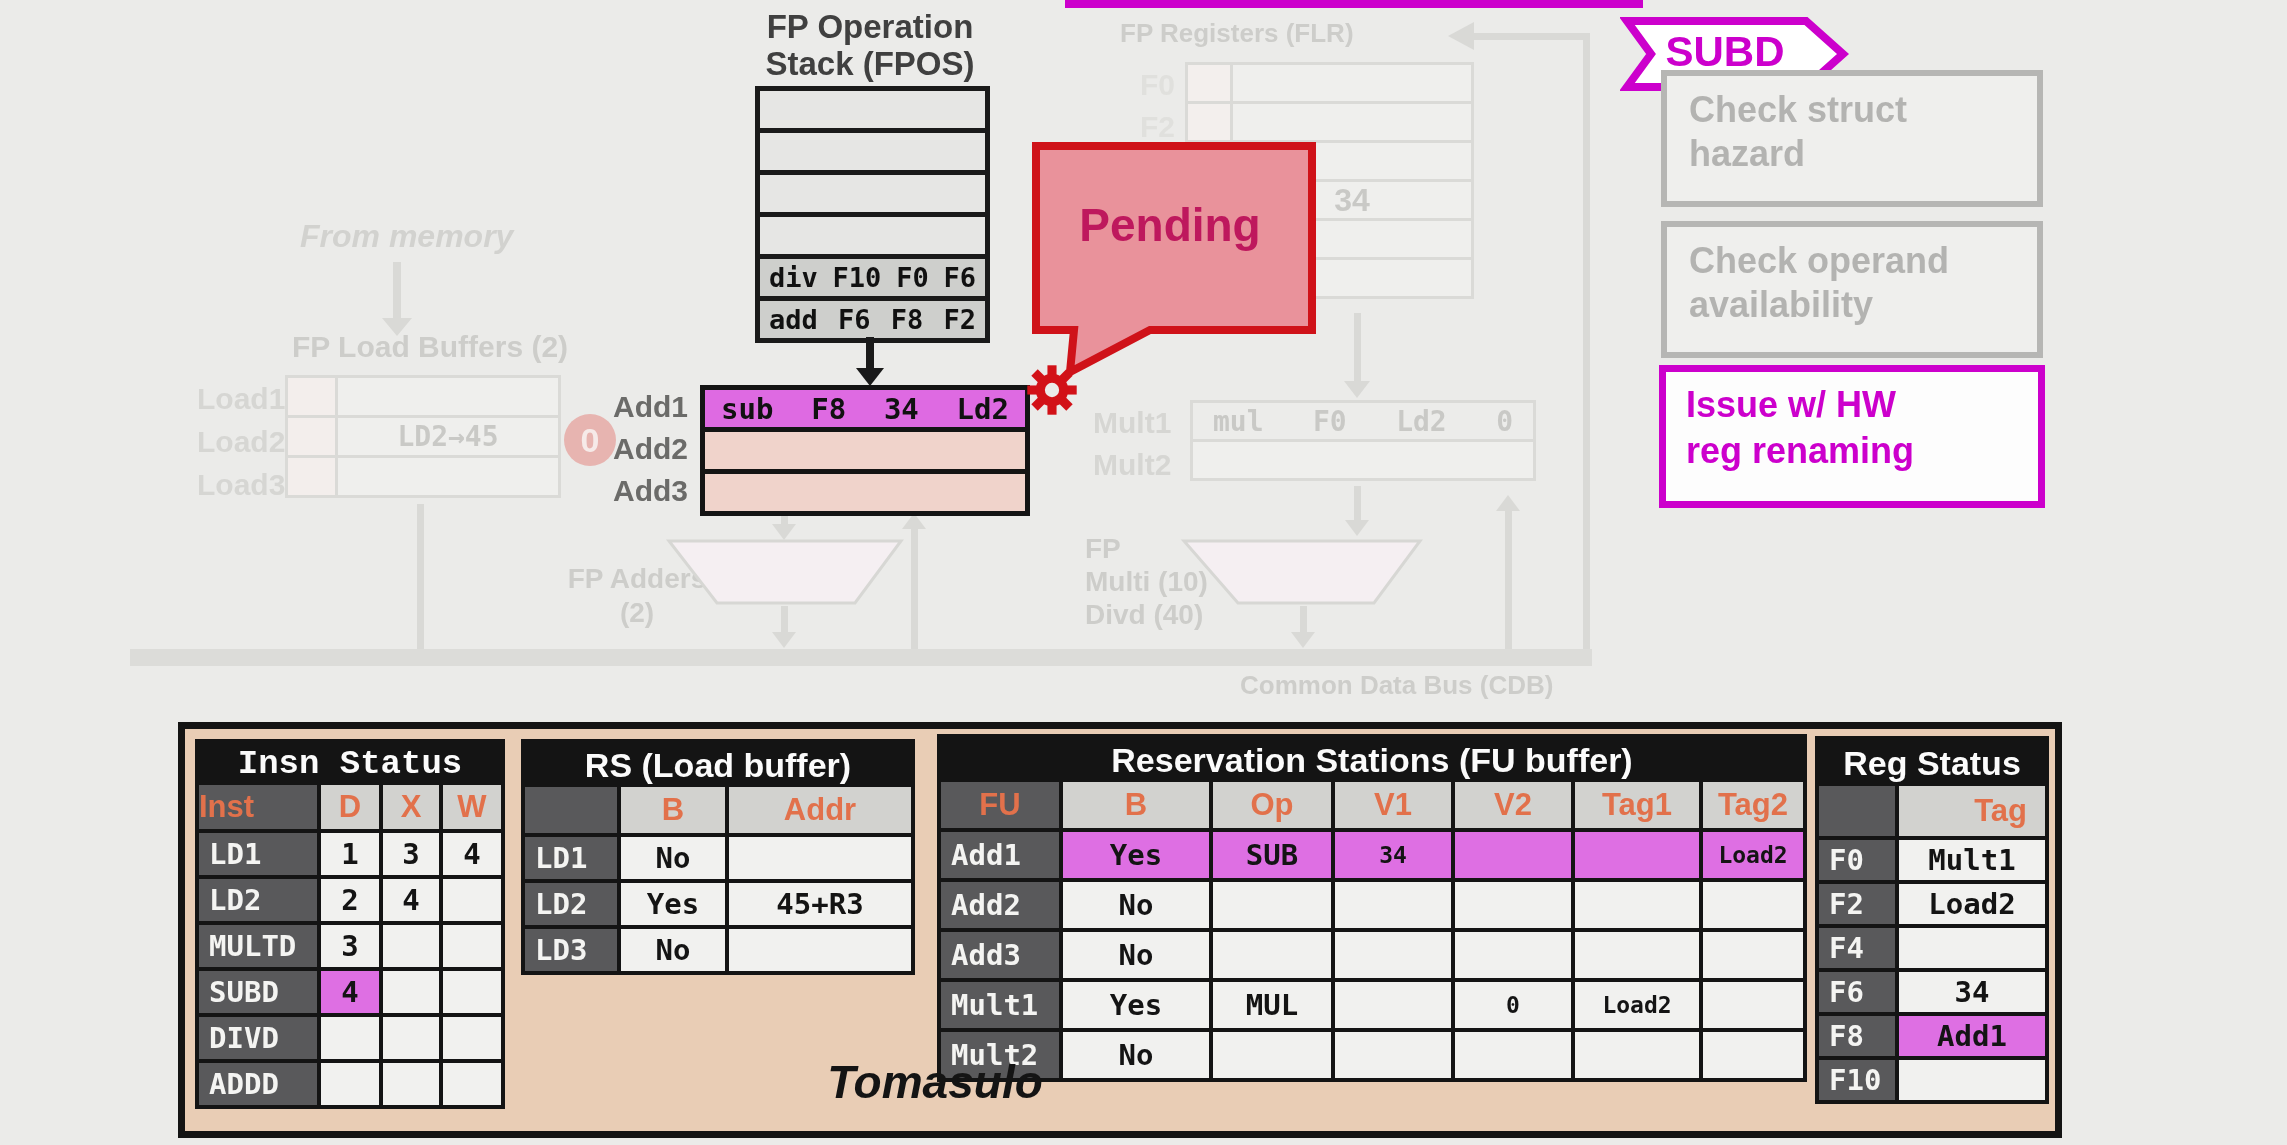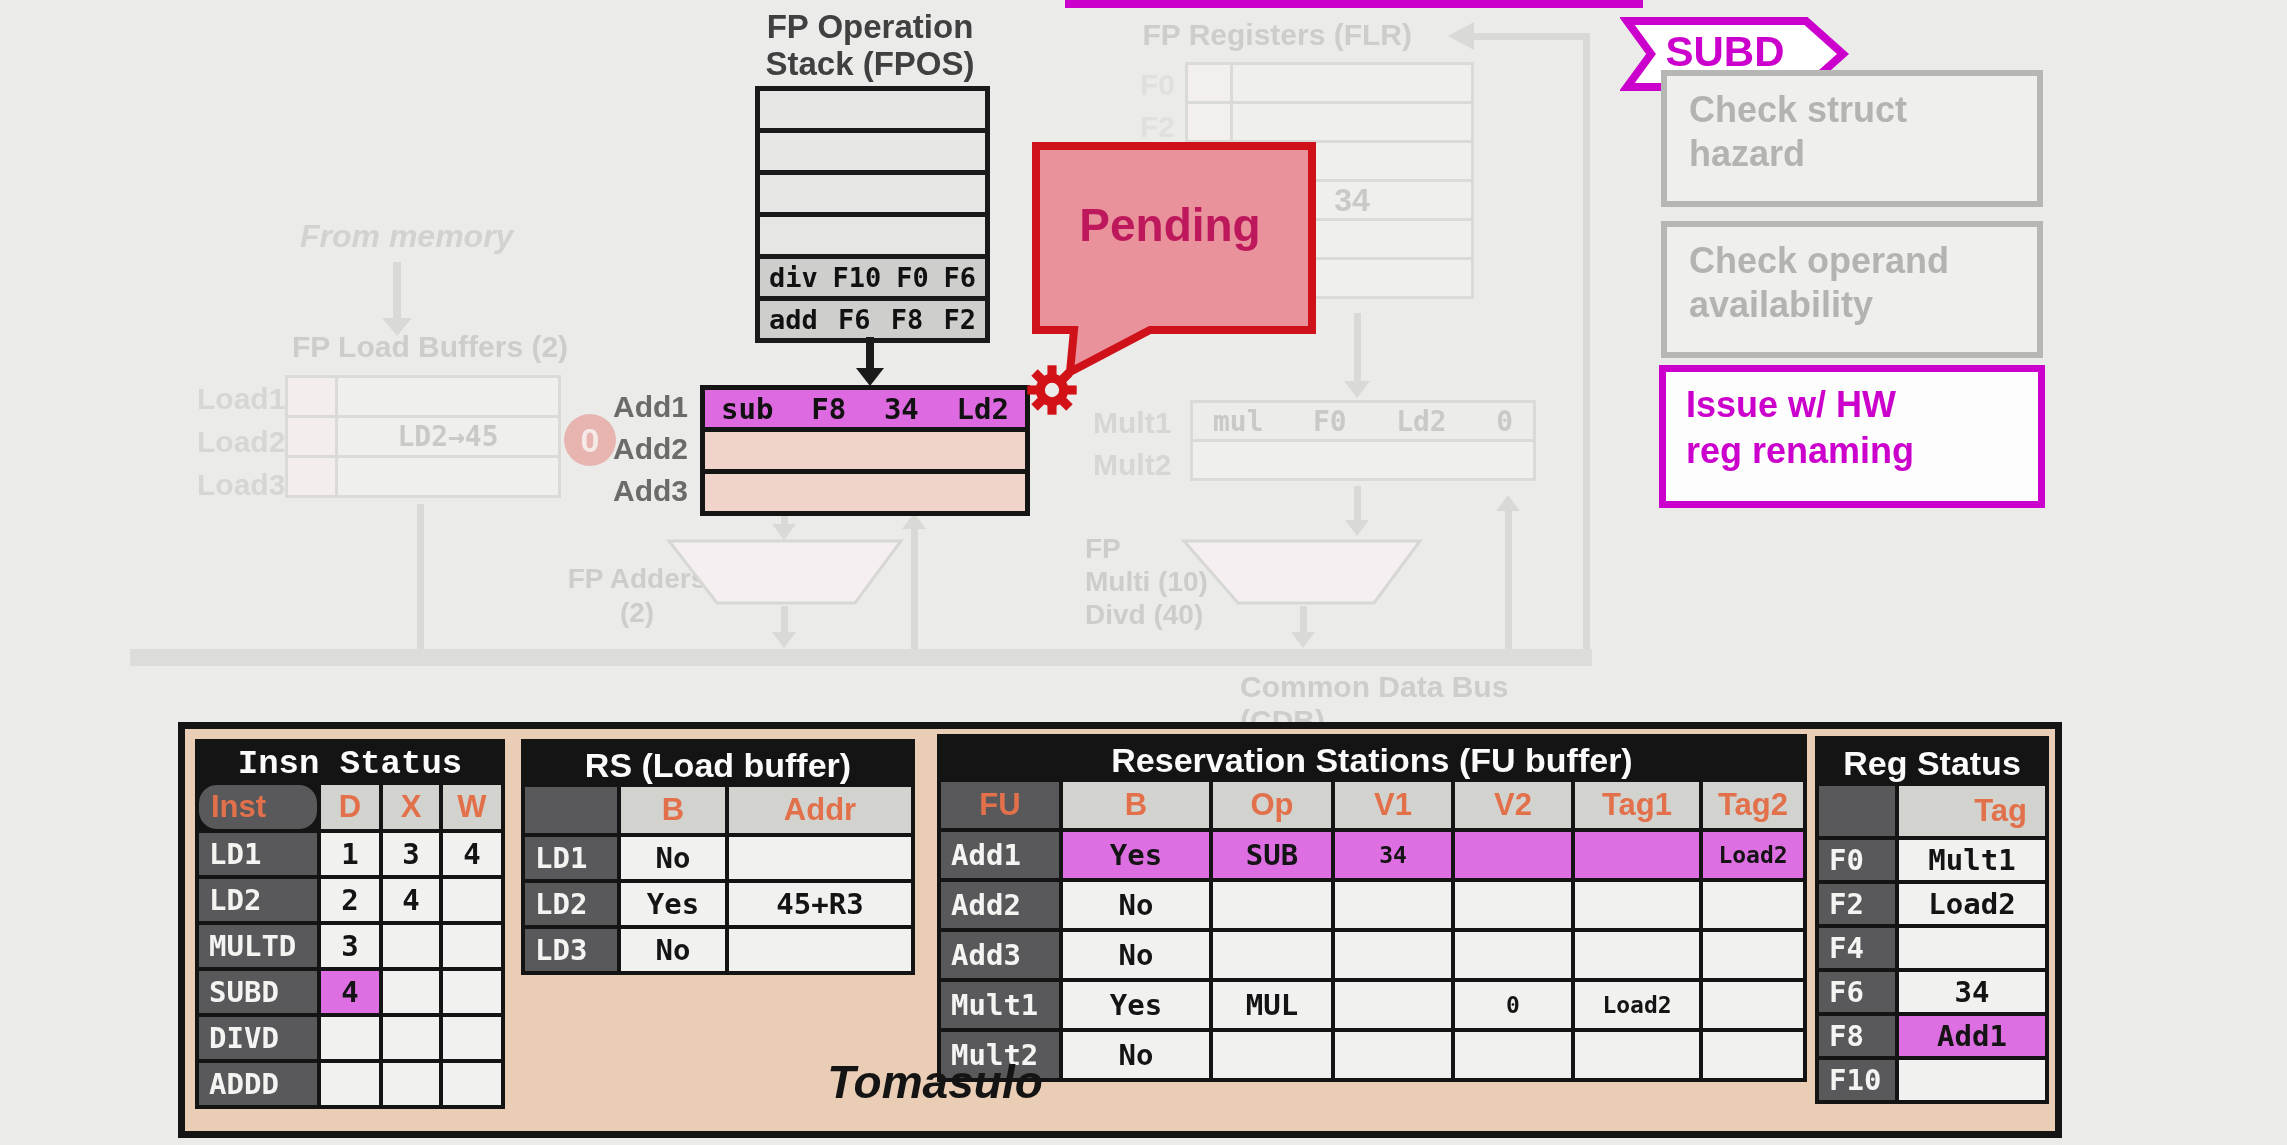--- a/index.html
+++ b/index.html
@@ -35,21 +35,21 @@
   .tgrid{display:grid;gap:4px;background:#141414;}
   .hcell{background:#d2d2cf;color:#e2714b;font:700 31px "Liberation Sans",sans-serif;
          display:flex;align-items:center;justify-content:center;}
   .hcell.first{background:#59595b;}
   .lcell{background:#59595b;color:#f4f4f2;font:700 29px "DejaVu Sans Mono",monospace;
          display:flex;align-items:center;padding-left:10px;box-sizing:border-box;}
   .dcell{background:#f1f1ef;color:#141414;font:700 29px "DejaVu Sans Mono",monospace;
          display:flex;align-items:center;justify-content:center;}
   .dcell.small{font-size:23px;}
   .dcell.hl{background:#de6fe3;}
-  #tbl-insn .hcell.first{justify-content:flex-start;padding-left:12px;box-sizing:border-box;border-radius:18px;}
+  #tbl-insn .hcell.first{justify-content:flex-start;box-sizing:border-box;}
   #tbl-reg .hcell:not(.first){justify-content:flex-end;padding-right:18px;box-sizing:border-box;}
 </style>
 </head>
 <body>
 
 <div id="stage">
 
   <div class="abs" style="left:1065px;top:0;width:578px;height:8px;background:#cc00cc;"></div>
 
   <div class="abs g-title" style="left:300px;top:218px;width:230px;font-size:32px;font-style:italic;font-weight:700;color:#d2d2cf;">From memory</div>
@@ -71,21 +71,21 @@
         <div class="g-cell" style="width:226px;height:43px;margin-left:-3px;"></div>
       </div>
   </div>
   <div class="abs g-label" style="left:197px;top:382px;font-size:30px;">Load1</div>
   <div class="abs g-label" style="left:197px;top:425px;font-size:30px;">Load2</div>
   <div class="abs g-label" style="left:197px;top:468px;font-size:30px;">Load3</div>
   <div class="abs" style="left:564px;top:414px;width:52px;height:52px;border-radius:50%;background:#e7b4b0;color:#f6eae8;
               display:flex;align-items:center;justify-content:center;font:800 34px 'Liberation Sans',sans-serif;">0</div>
   <div class="abs g-line" style="left:417px;top:504px;width:7px;height:146px;"></div>
 
-  <div class="abs g-title" style="left:1120px;top:18px;width:292px;font-size:30px;text-align:right;">FP Registers (FLR)</div>
+  <div class="abs g-title" style="left:1120px;top:18px;width:292px;font-size:26px;text-align:left;">FP Registers (FLR)</div>
   <div class="abs" style="left:1185px;top:62px;">
     <div style="display:flex;">
         <div class="g-cell" style="width:48px;height:42px;background:#f3efed;"></div>
         <div class="g-cell" style="width:244px;height:42px;margin-left:-3px;"></div>
       </div>
     <div style="display:flex;margin-top:-3px;">
         <div class="g-cell" style="width:48px;height:42px;background:#f3efed;"></div>
         <div class="g-cell" style="width:244px;height:42px;margin-left:-3px;"></div>
       </div>
     <div style="display:flex;margin-top:-3px;">
@@ -150,21 +150,21 @@
     <polygon points="4,3 236,3 190,65 52,65" fill="#f5eff2" stroke="#d7d7d4" stroke-width="3"></polygon>
   </svg>
   <div class="abs g-line" style="left:781px;top:512px;width:7px;height:14px;"></div>
   <div class="abs ah" style="left:772px;top:524px;border-left:12px solid transparent;border-right:12px solid transparent;border-top:16px solid #d9d9d6;"></div>
   <div class="abs g-line" style="left:781px;top:606px;width:7px;height:28px;"></div>
   <div class="abs ah" style="left:772px;top:632px;border-left:12px solid transparent;border-right:12px solid transparent;border-top:16px solid #d9d9d6;"></div>
   <div class="abs ah" style="left:902px;top:513px;border-left:12px solid transparent;border-right:12px solid transparent;border-bottom:16px solid #d9d9d6;"></div>
   <div class="abs g-line" style="left:911px;top:527px;width:7px;height:123px;"></div>
 
   <div class="abs g-line" style="left:130px;top:649px;width:1462px;height:17px;background:#dcdcd9;"></div>
-  <div class="abs g-title" style="left:1240px;top:670px;width:330px;font-size:30px;">Common Data Bus (CDB)</div>
+  <div class="abs g-title" style="left:1240px;top:670px;width:330px;font-size:26px;">Common Data Bus (CDB)</div>
 
   <div class="abs" style="left:740px;top:8px;width:260px;text-align:center;font:600 33px 'Liberation Sans',sans-serif;color:#404040;line-height:37px;">
     <div>FP Operation</div>
     <div>Stack (FPOS)</div>
   </div>
   <div id="fpos-stack" class="abs" style="left:755px;top:86px;width:235px;">
     <div class="fpos-row"></div>
     <div class="fpos-row"></div>
     <div class="fpos-row"></div>
     <div class="fpos-row"></div>

